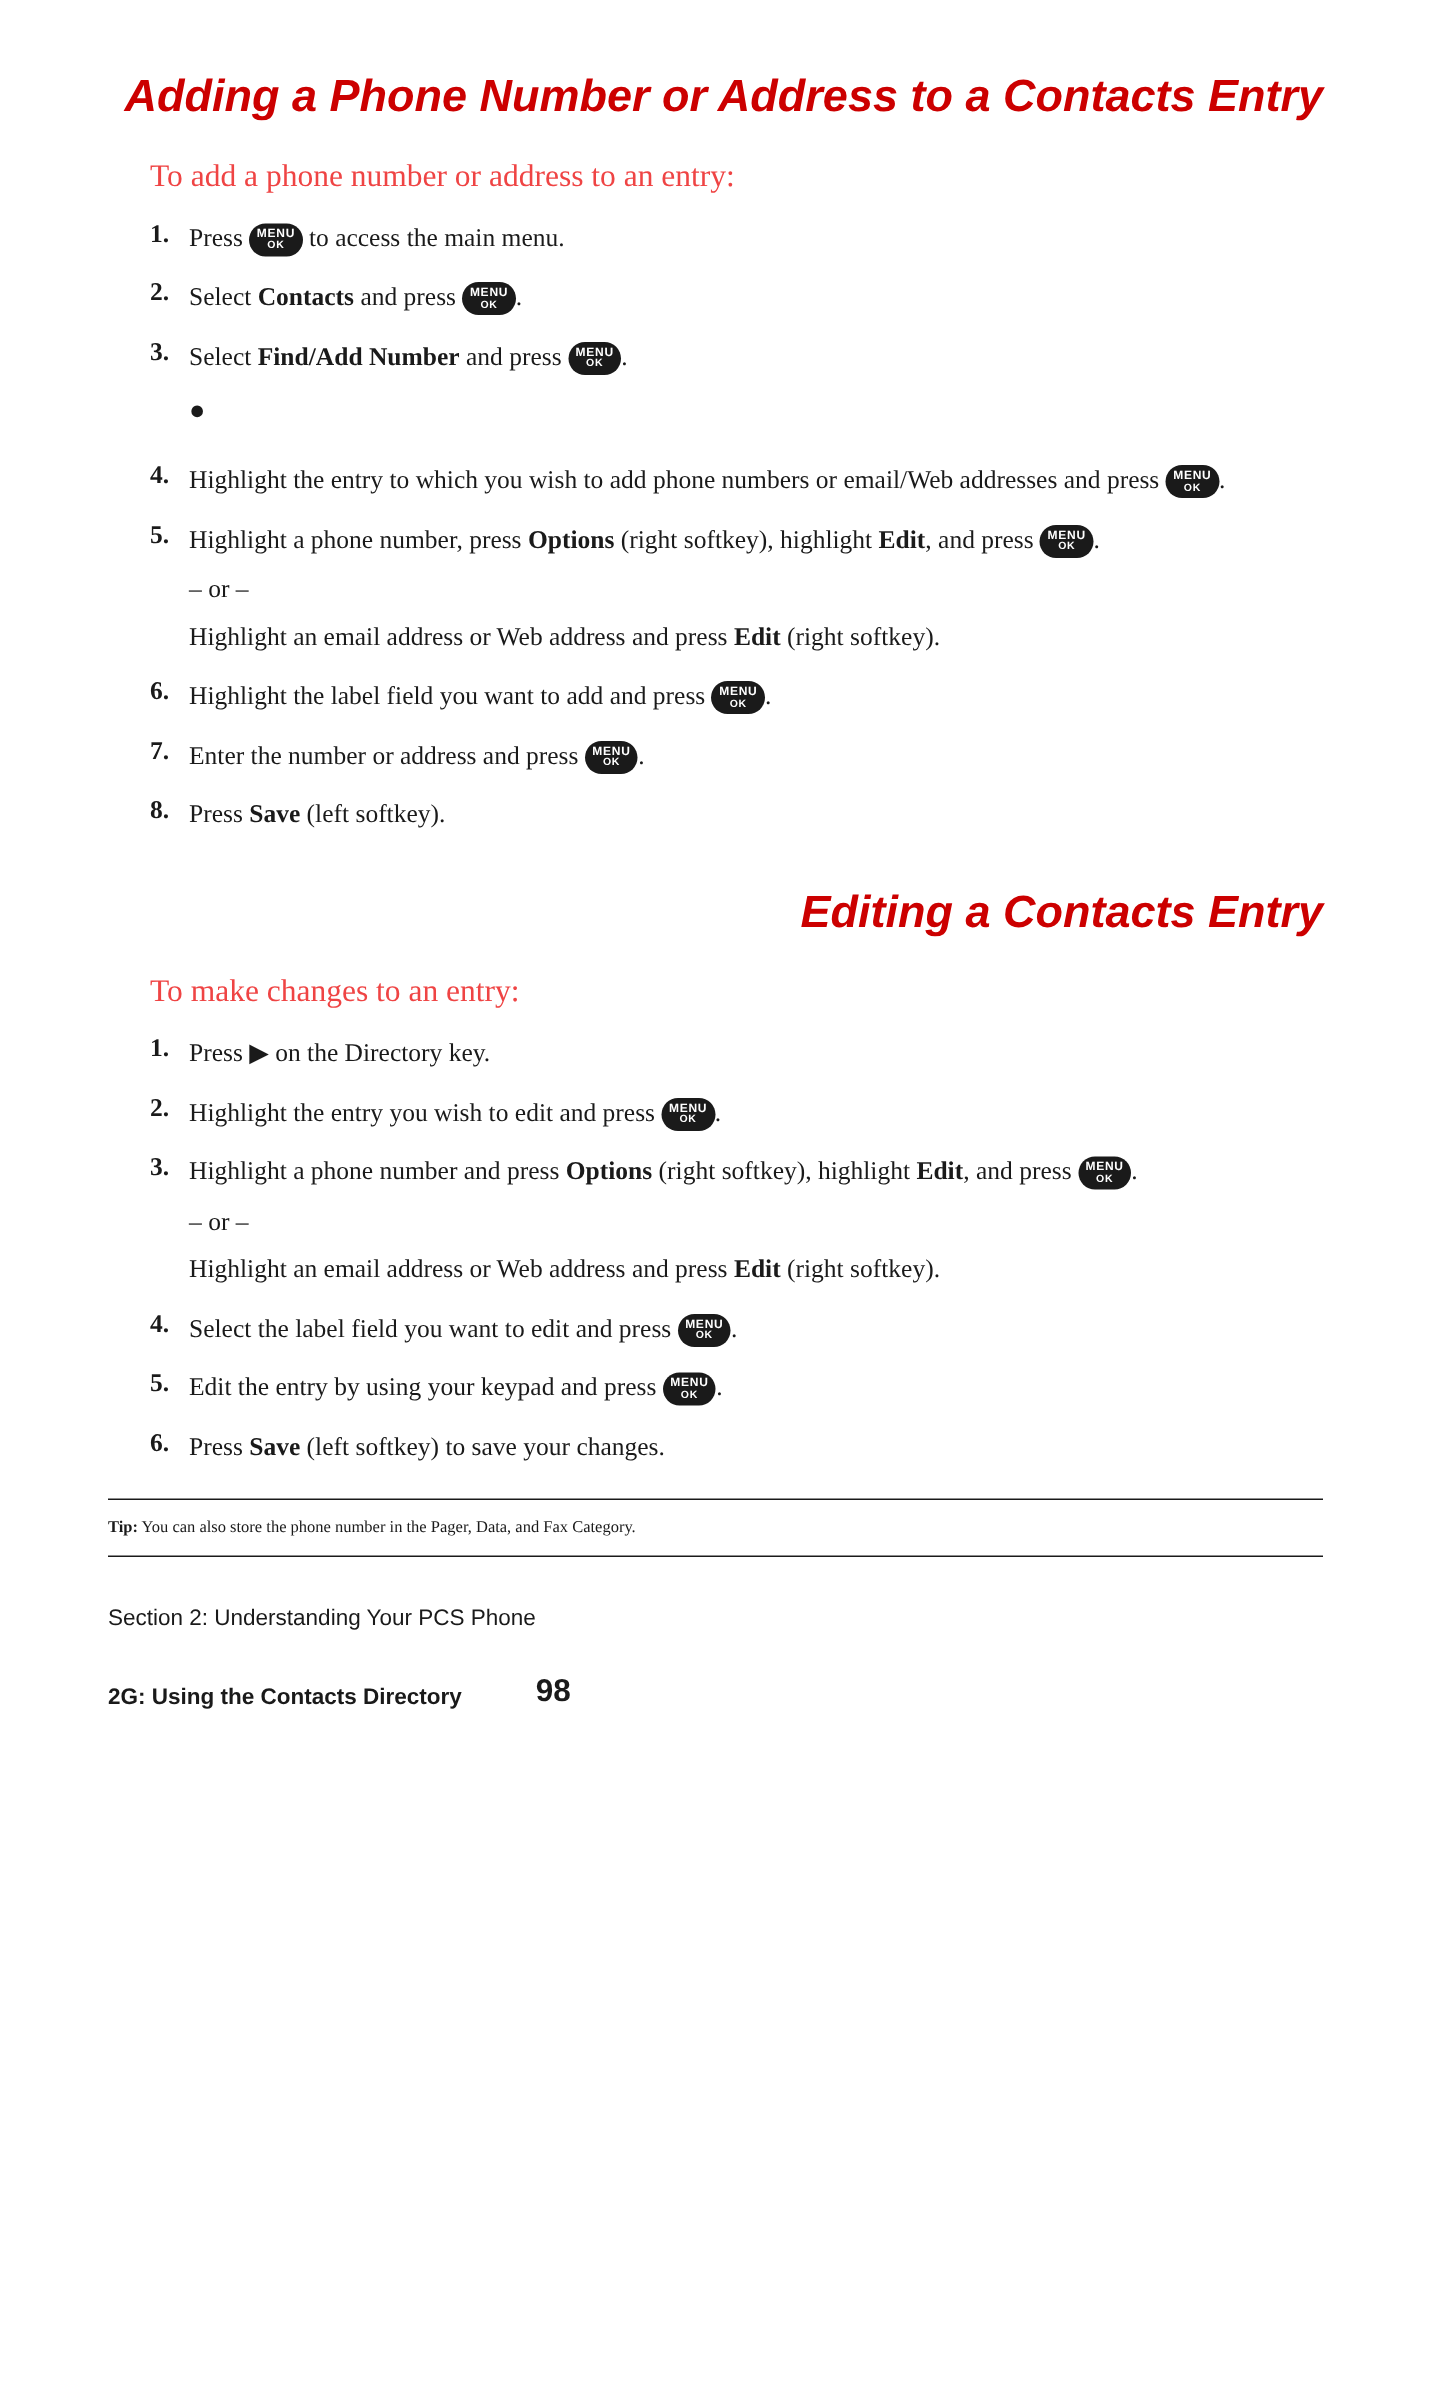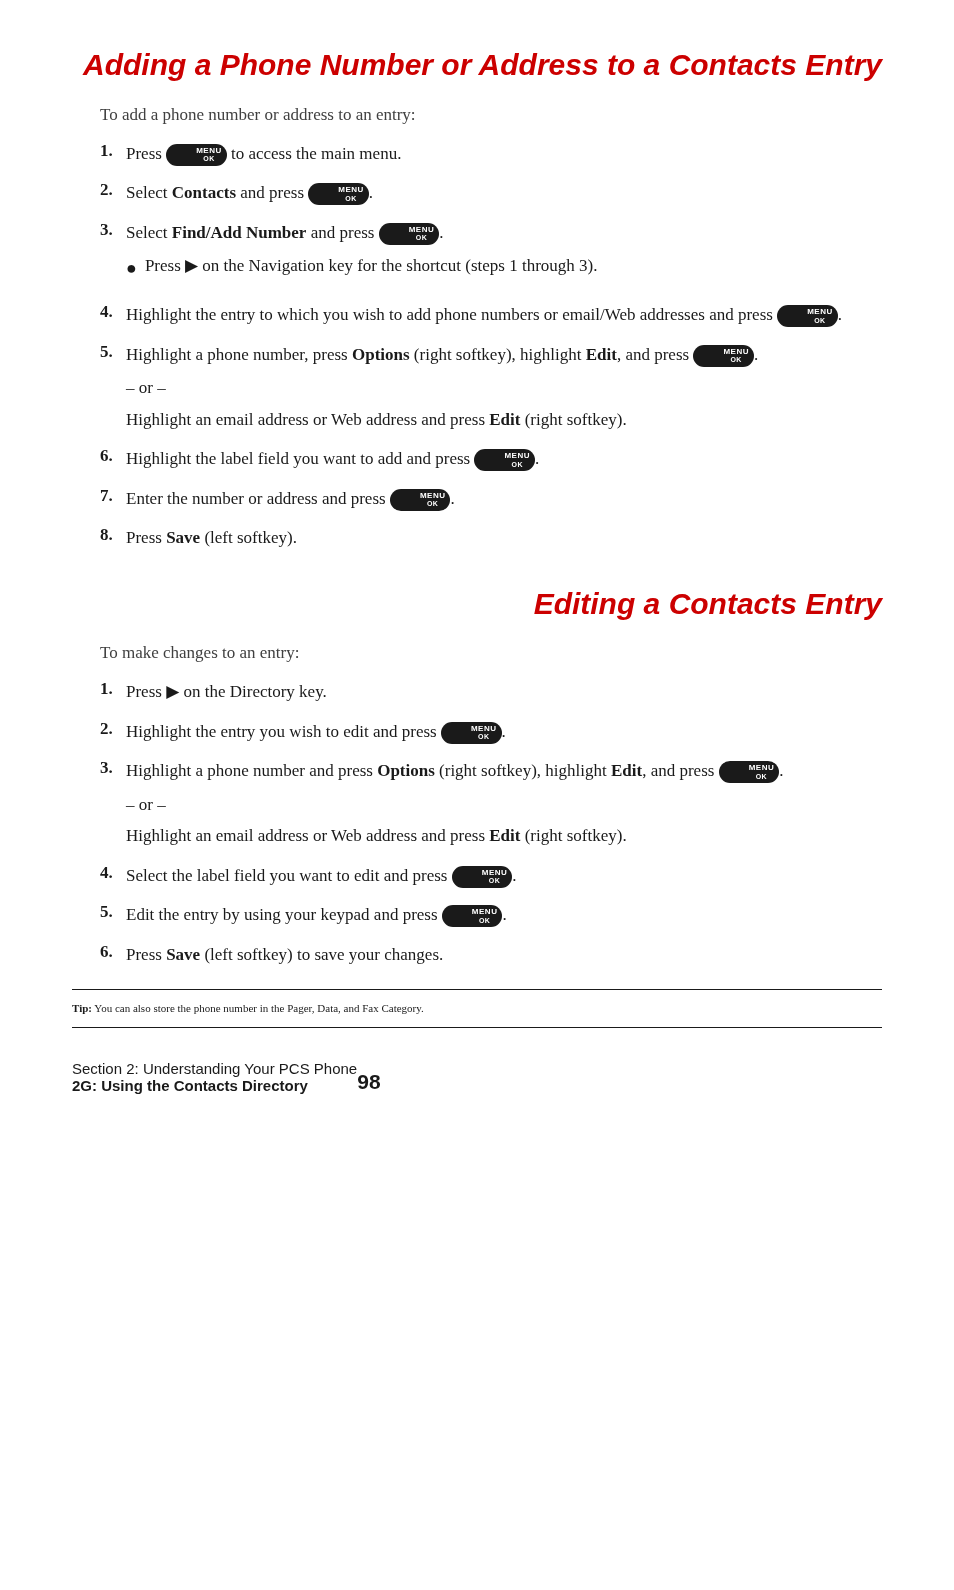--- a/index.html
+++ b/index.html
@@ -23,24 +23,24 @@
       font-size: 30px;
       font-weight: 900;
       color: #cc0000;
       line-height: 1.15;
       margin-bottom: 22px;
       font-style: italic;
       text-align: right;
     }
 
     .section-intro {
-      font-size: 17px;
+      font-size: 21px;
       margin-left: 28px;
       margin-bottom: 16px;
-      color: #404040;
+      color: #ef4444;
     }
 
     .steps-list {
       list-style: none;
       margin-left: 28px;
       margin-bottom: 18px;
     }
 
     .steps-list > li {
       margin-bottom: 14px;
@@ -82,21 +82,20 @@
       white-space: nowrap;
       min-width: 32px;
       min-height: 20px;
       text-align: center;
     }
 
     .menu-btn-text {
       display: flex;
       flex-direction: column;
       align-items: center;
-      margin-left: 25px;
     }
 
     .menu-btn-top {
       font-size: 8px;
       letter-spacing: 0.5px;
     }
 
     .menu-btn-bottom {
       font-size: 7px;
       letter-spacing: 0.5px;
@@ -165,20 +164,21 @@
     }
 
     .footer-left .footer-section-main {
       font-weight: normal;
       font-size: 15px;
     }
 
     .footer-left .footer-section-sub {
       font-weight: bold;
       font-size: 15px;
+      margin-top: 36px;
     }
 
     .footer-right {
       font-family: Arial, Helvetica, sans-serif;
       font-size: 21px;
       font-weight: bold;
       color: #1a1a1a;
     }
 
     .second-section {
@@ -223,21 +223,20 @@
       <span class="step-content">
         Select <strong>Find/Add Number</strong> and press <span class="menu-btn">
             <span class="menu-btn-text">
               <span class="menu-btn-top">MENU</span>
               <span class="menu-btn-bottom">OK</span>
             </span>
           </span>.
         <ul class="bullet-list">
           <li>
             <span class="bullet-dot">●</span>
-            <span>Press ▶ on the Navigation key for the shortcut (steps 1 through 3).</span>
           </li>
         </ul>
       </span>
     </li>
 
     <li>
       <span class="step-num">4.</span>
       <span class="step-content">
         Highlight the entry to which you wish to add phone numbers or email/Web addresses and press <span class="menu-btn">
             <span class="menu-btn-text">

